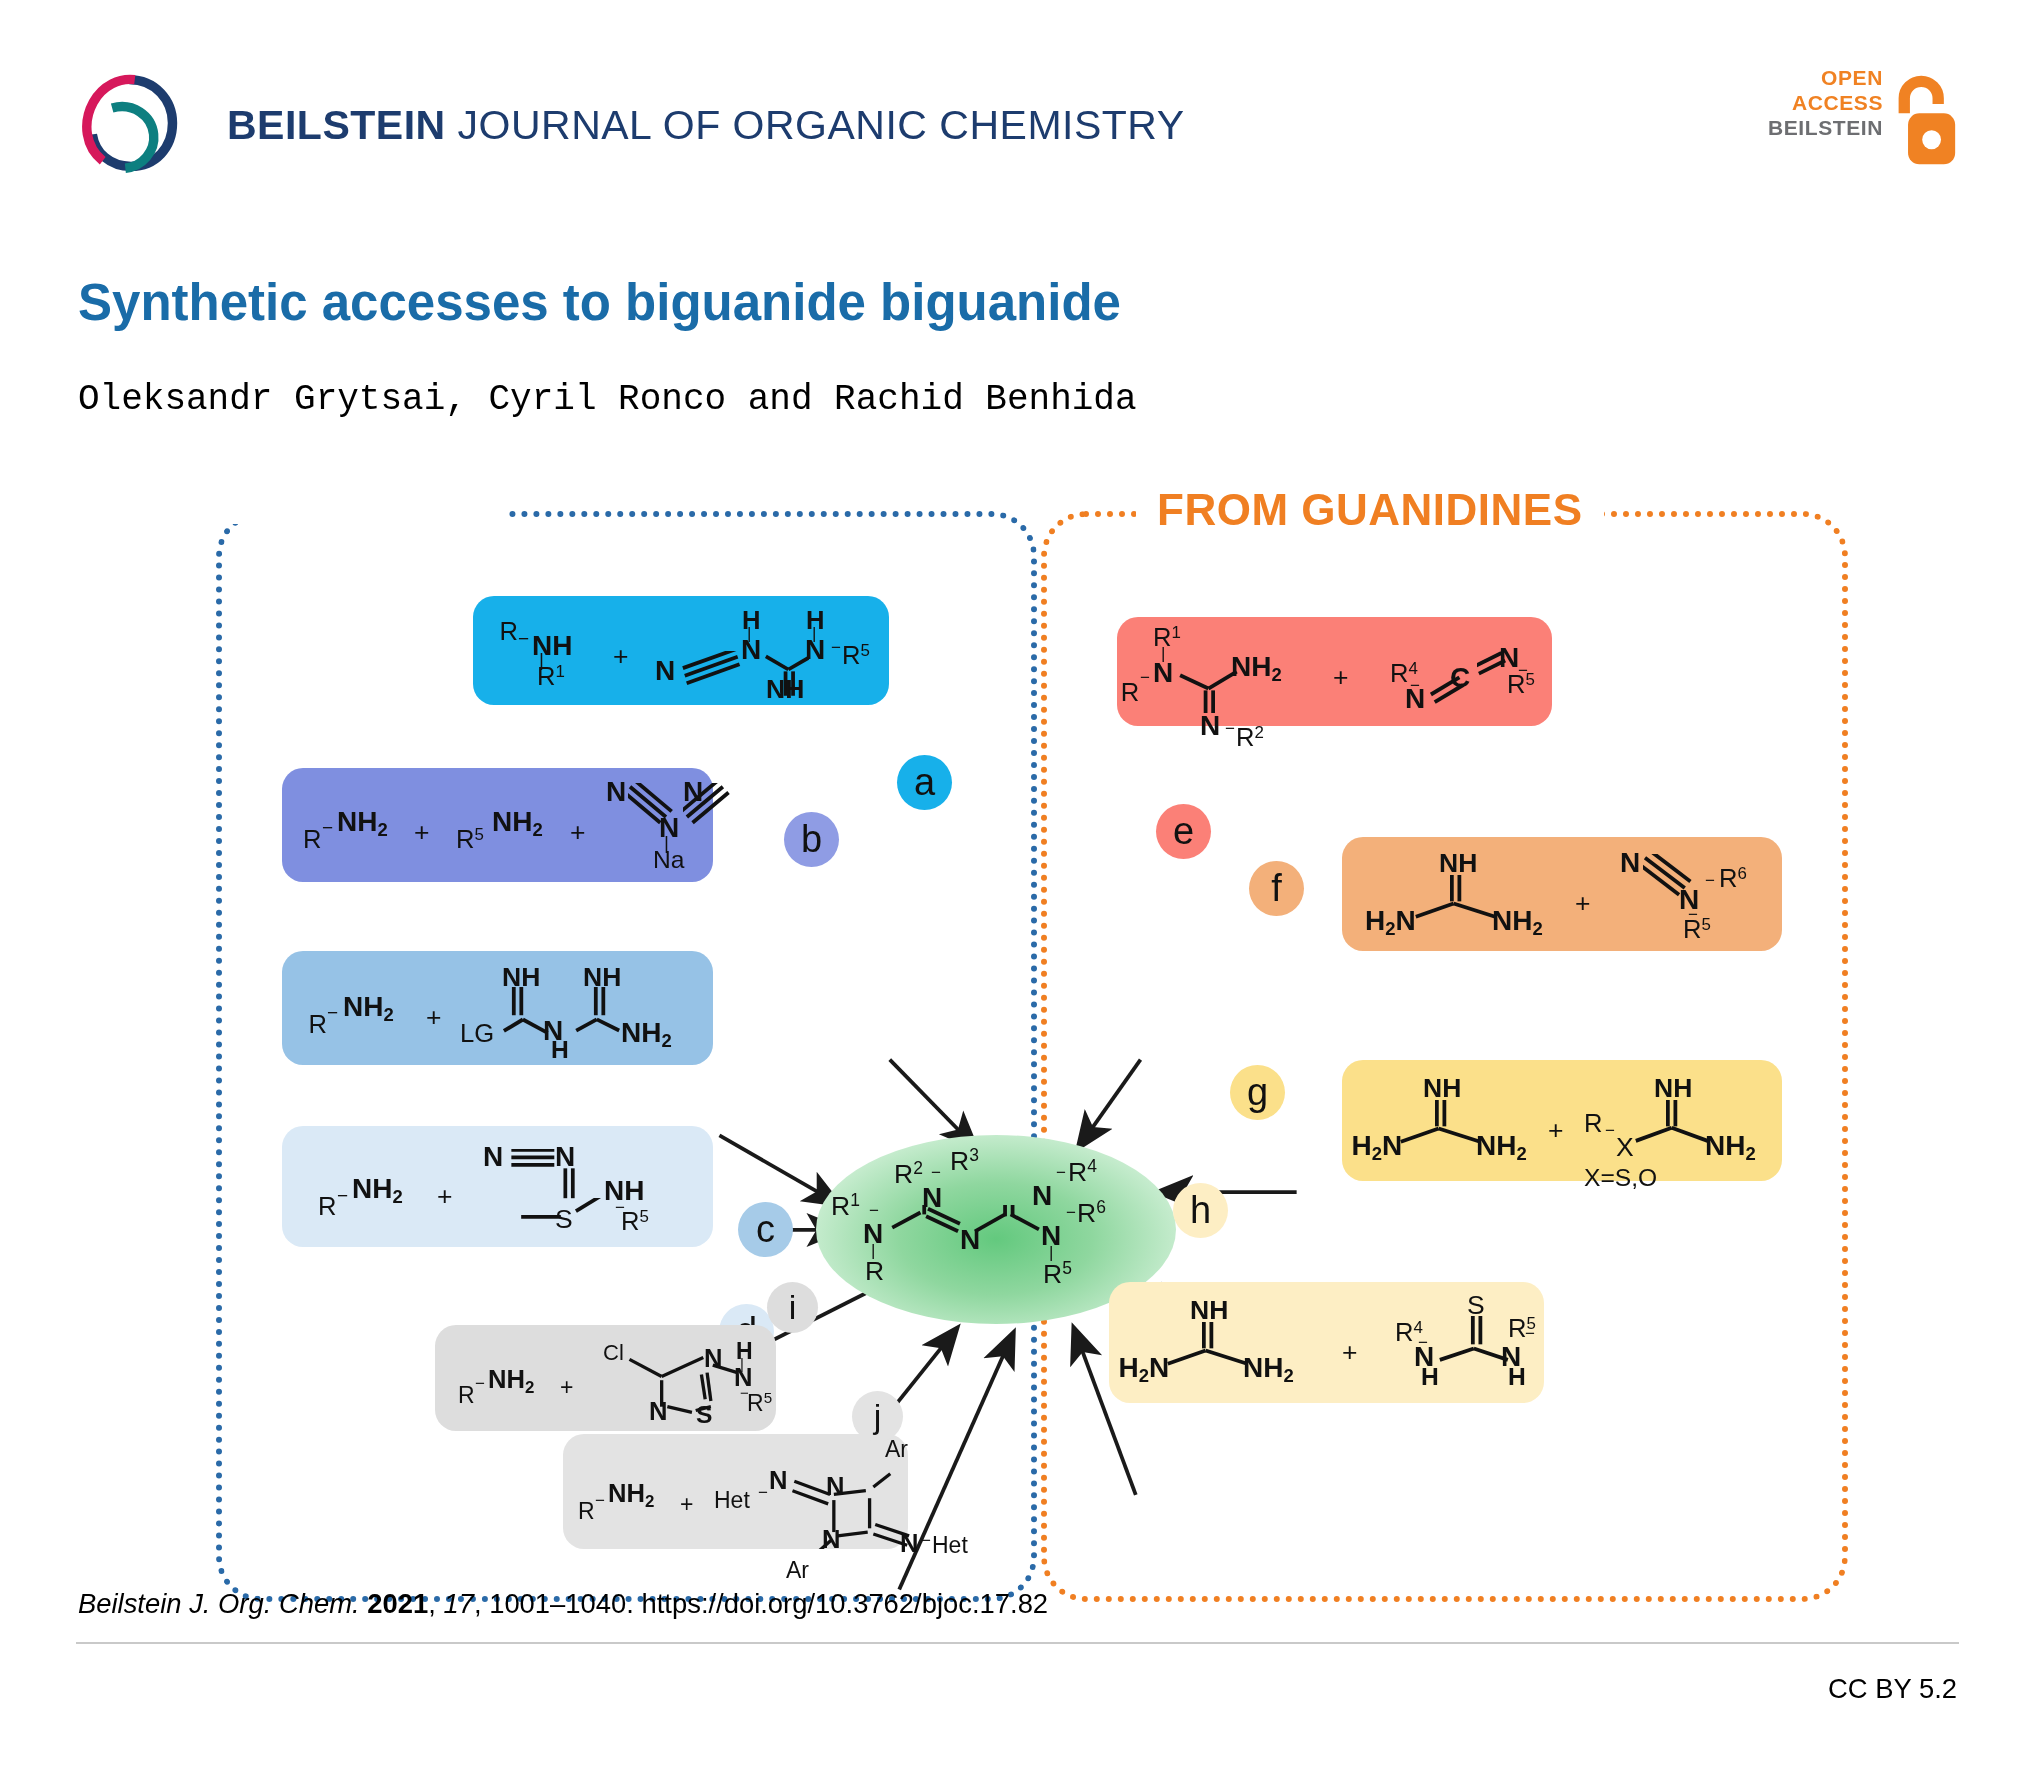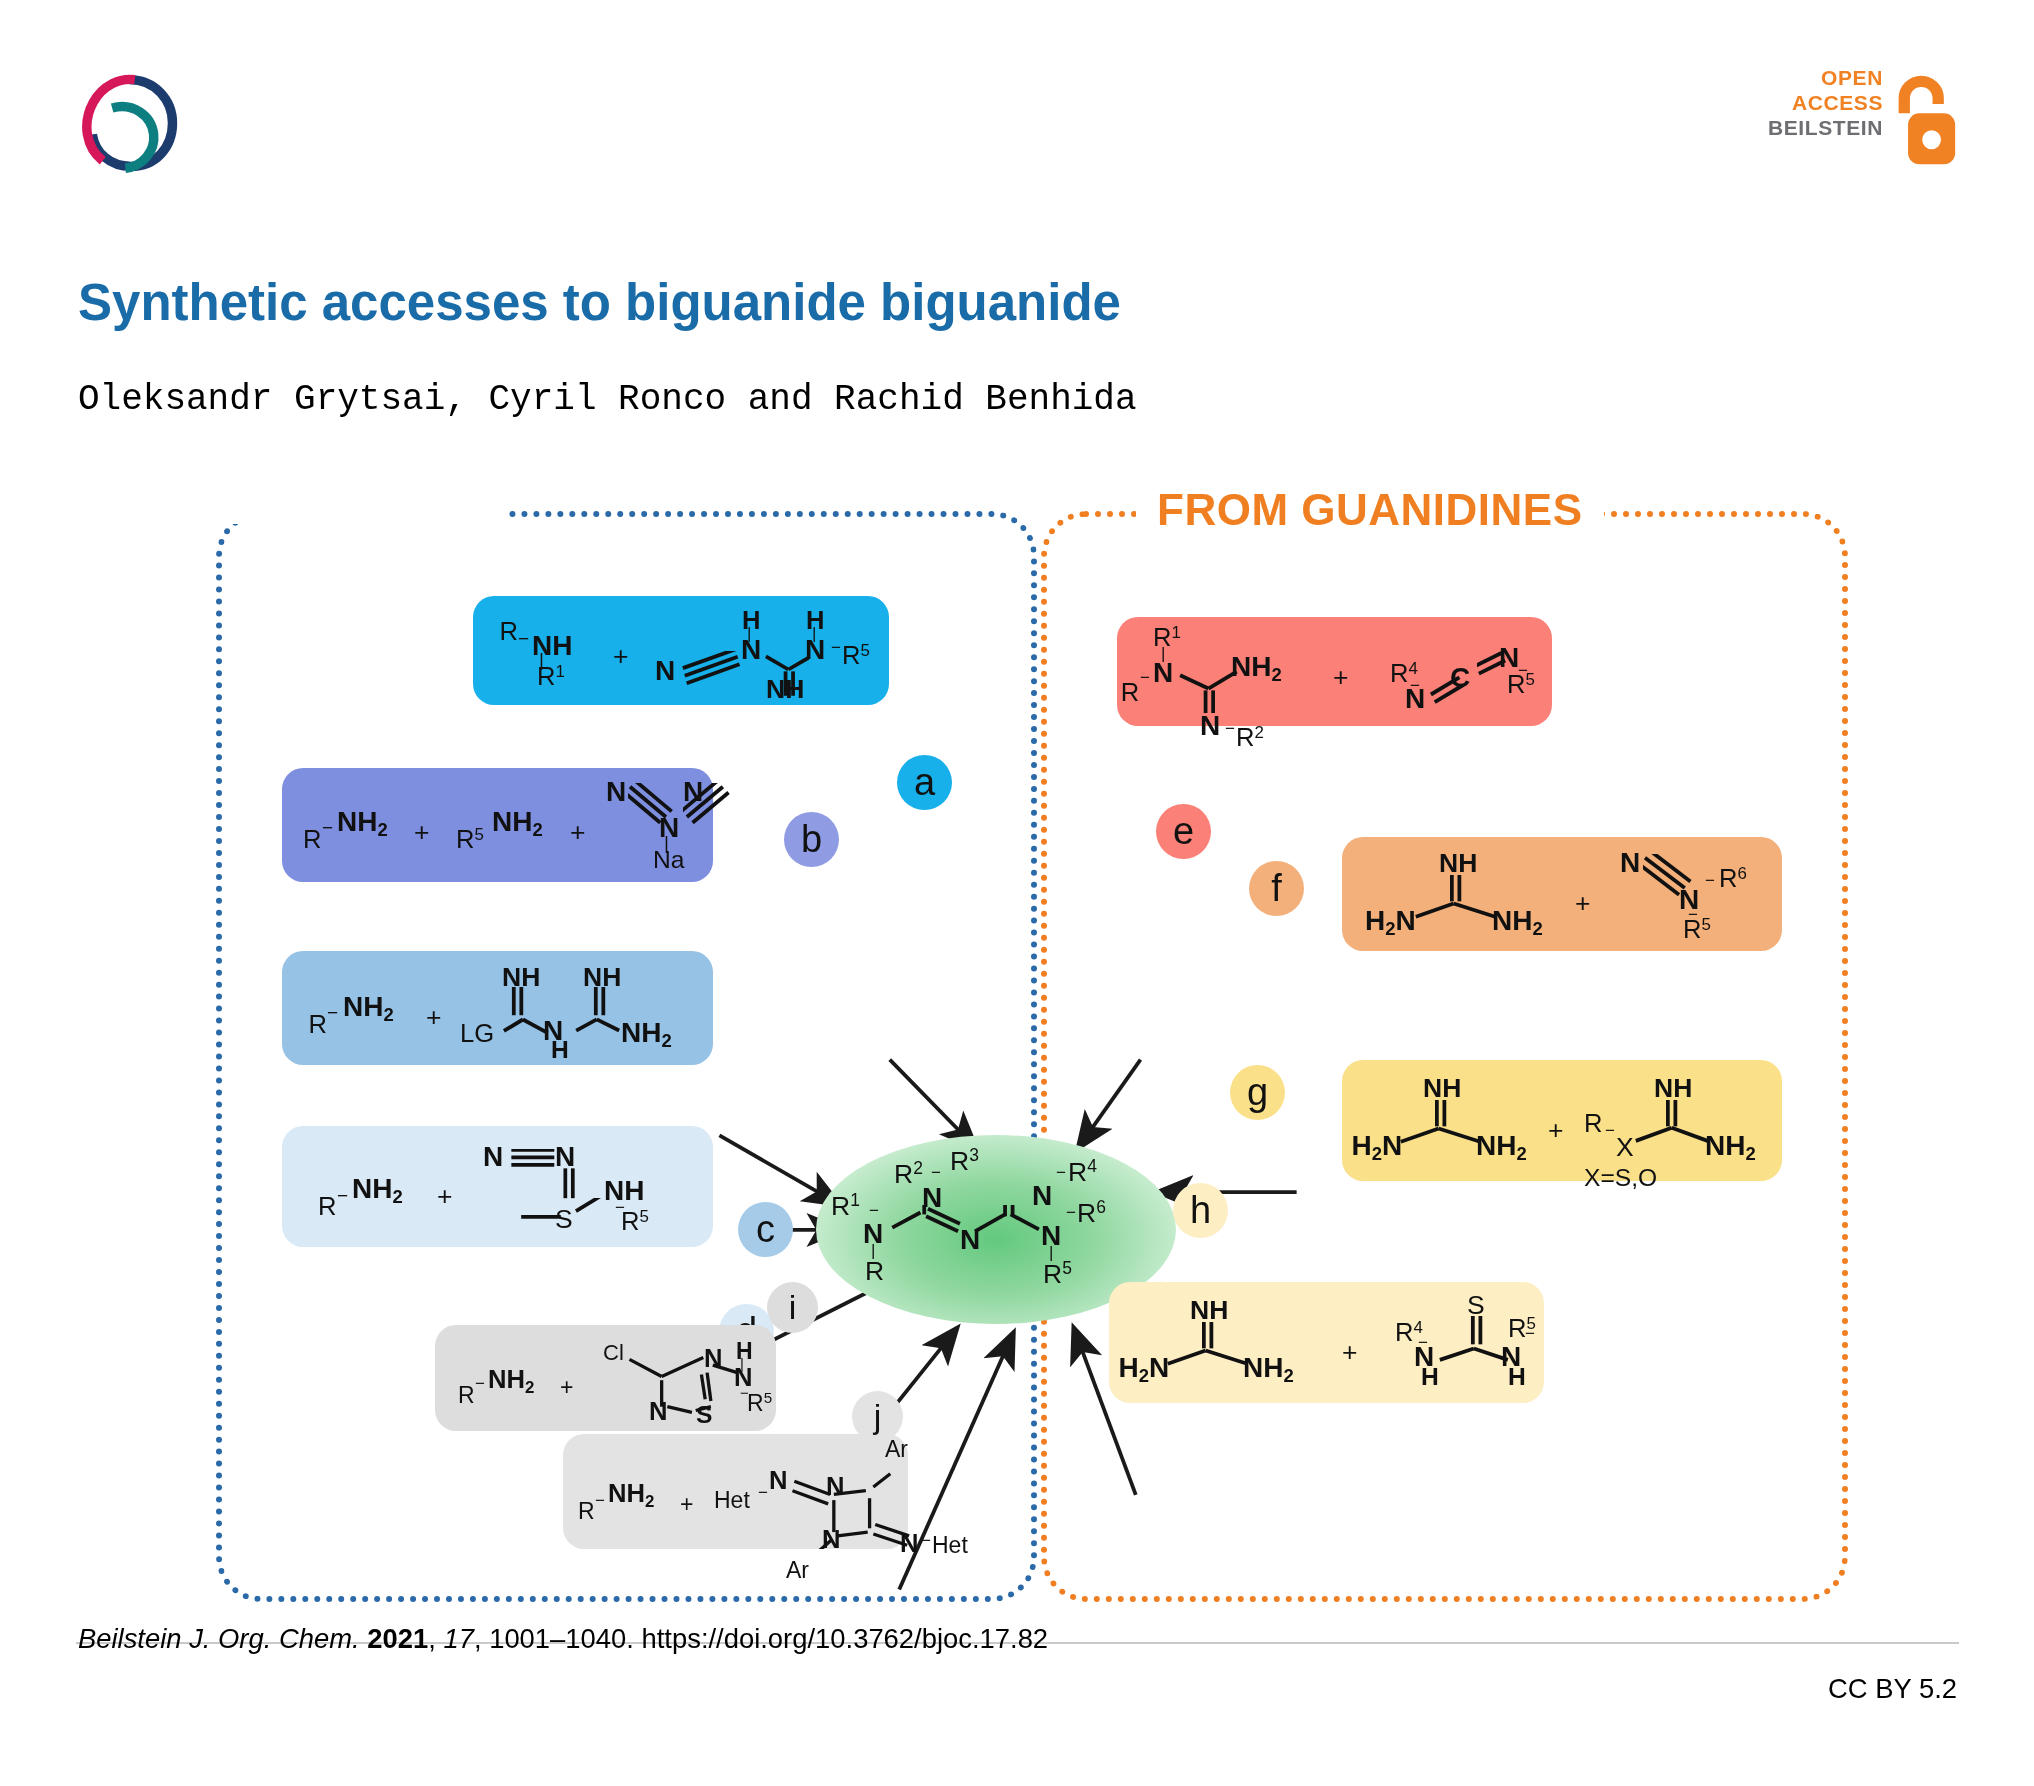--- a/index.html
+++ b/index.html
@@ -40,38 +40,42 @@
   .bigplus{font-weight:normal;}
   
   .badge{position:absolute;border-radius:50%;display:flex;align-items:center;justify-content:center;
          font-size:38px;color:#111;width:55px;height:55px;}
   
   #product{position:absolute;left:816px;top:662px;width:360px;height:189px;border-radius:50%;
      background:radial-gradient(ellipse at 50% 55%, #63c97e 0%, #8fd79f 38%, #c6ecce 72%, #dcf3e0 100%);}
   svg.arrows{position:absolute;left:0;top:0;width:2035px;height:1126px;pointer-events:none;}
   
   #footer-rule{position:absolute;left:76px;top:1642px;width:1883px;height:1.9px;background:#c9c9c9;}
-  #citation{position:absolute;left:78px;top:1623px;font-size:27.4px;white-space:nowrap;}
+  #citation{position:absolute;left:78px;top:1588px;font-size:27.4px;white-space:nowrap;}
   #citation .it{font-style:italic;}
   #citation .bd{font-weight:bold;}
   #license{position:absolute;right:78px;top:1673px;font-size:27.4px;white-space:nowrap;}
 </style>
 </head>
 <body>
 
 <div id="header">
 
   <div id="logo-mark">
     <svg viewBox="0 0 120 105" width="114" height="99">
       <path d="M58,6 C86,6 104,28 104,52 C104,78 86,98 60,98 C38,98 22,84 19,64" fill="none" stroke="#1d3c6e" stroke-width="10"></path>
       <path d="M30,92 C12,78 8,52 20,30 C30,12 48,4 64,6" fill="none" stroke="#d6185b" stroke-width="10"></path>
       <path d="M40,36 C62,30 82,44 84,64 C86,82 72,98 54,100" fill="none" stroke="#0d7f80" stroke-width="10"></path>
     </svg>
   </div>
 
+  <div id="journal-title">
+    <span class="b1">BEILSTEIN</span>
+    <span class="b2">JOURNAL OF ORGANIC CHEMISTRY</span>
+  </div>
 
   <div id="oa-badge">
     <div id="oa-words">
       <div class="oa-orange">OPEN</div>
       <div class="oa-orange">ACCESS</div>
       <div class="oa-gray">BEILSTEIN</div>
     </div>
     <div id="oa-lock">
       <svg viewBox="0 0 76 104" width="72" height="98">
         <path d="M16,46 L16,30 A18,18 0 0 1 52,30 L52,36" fill="none" stroke="#f08223" stroke-width="12" stroke-linecap="butt"></path>

